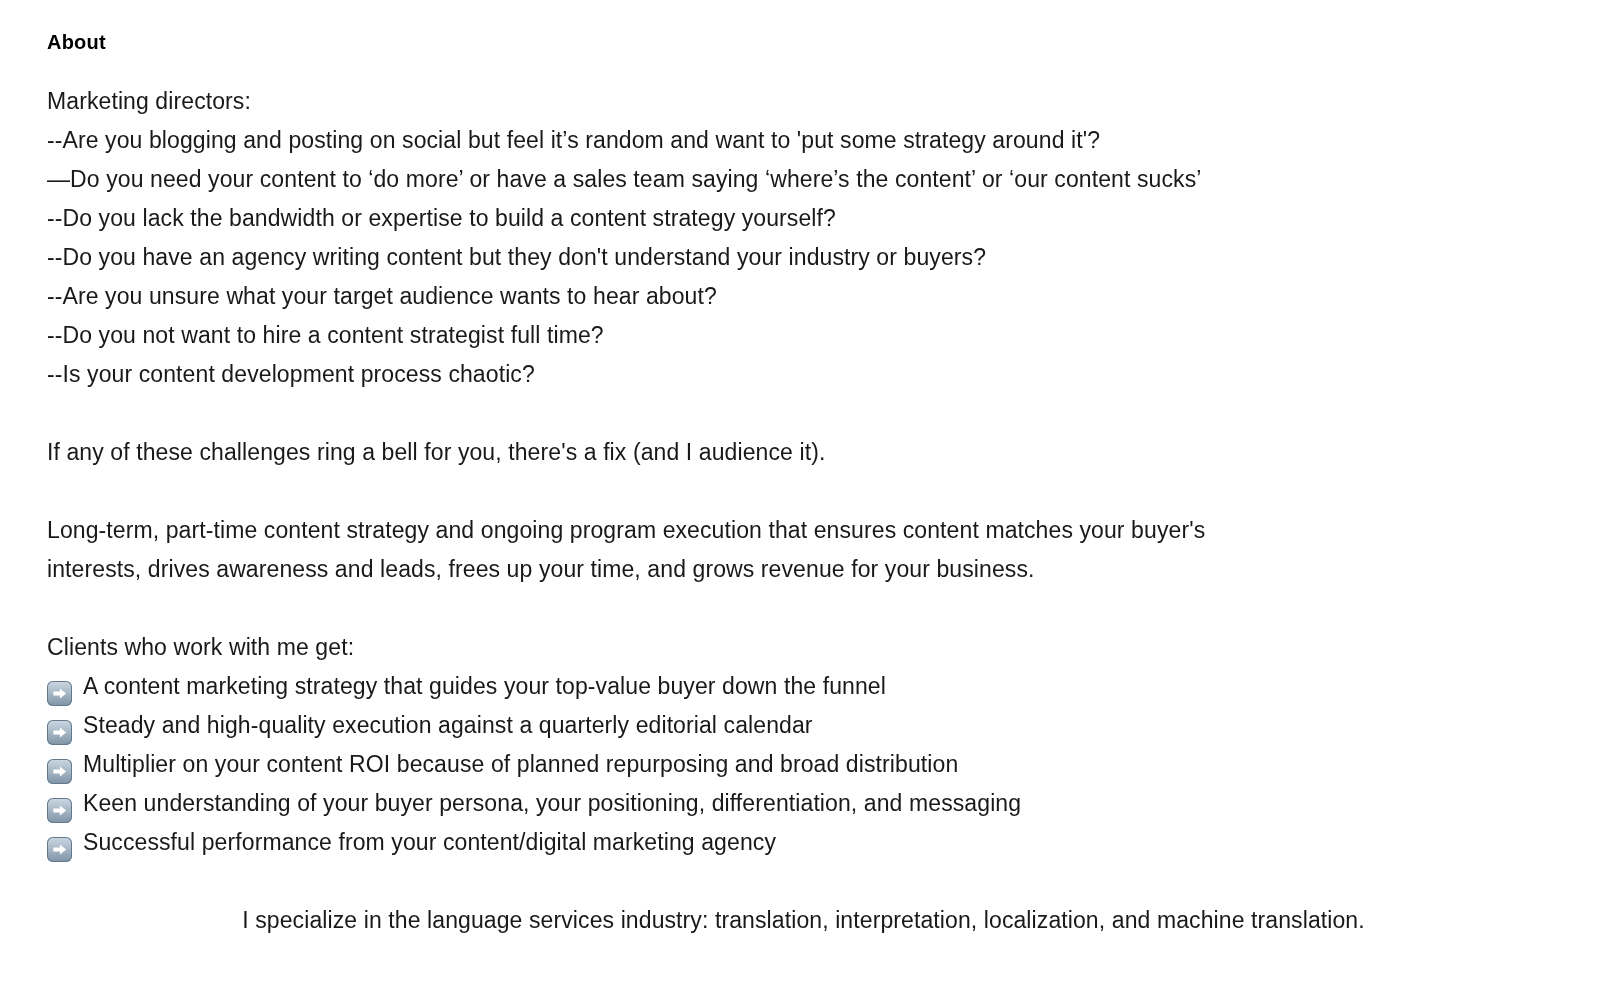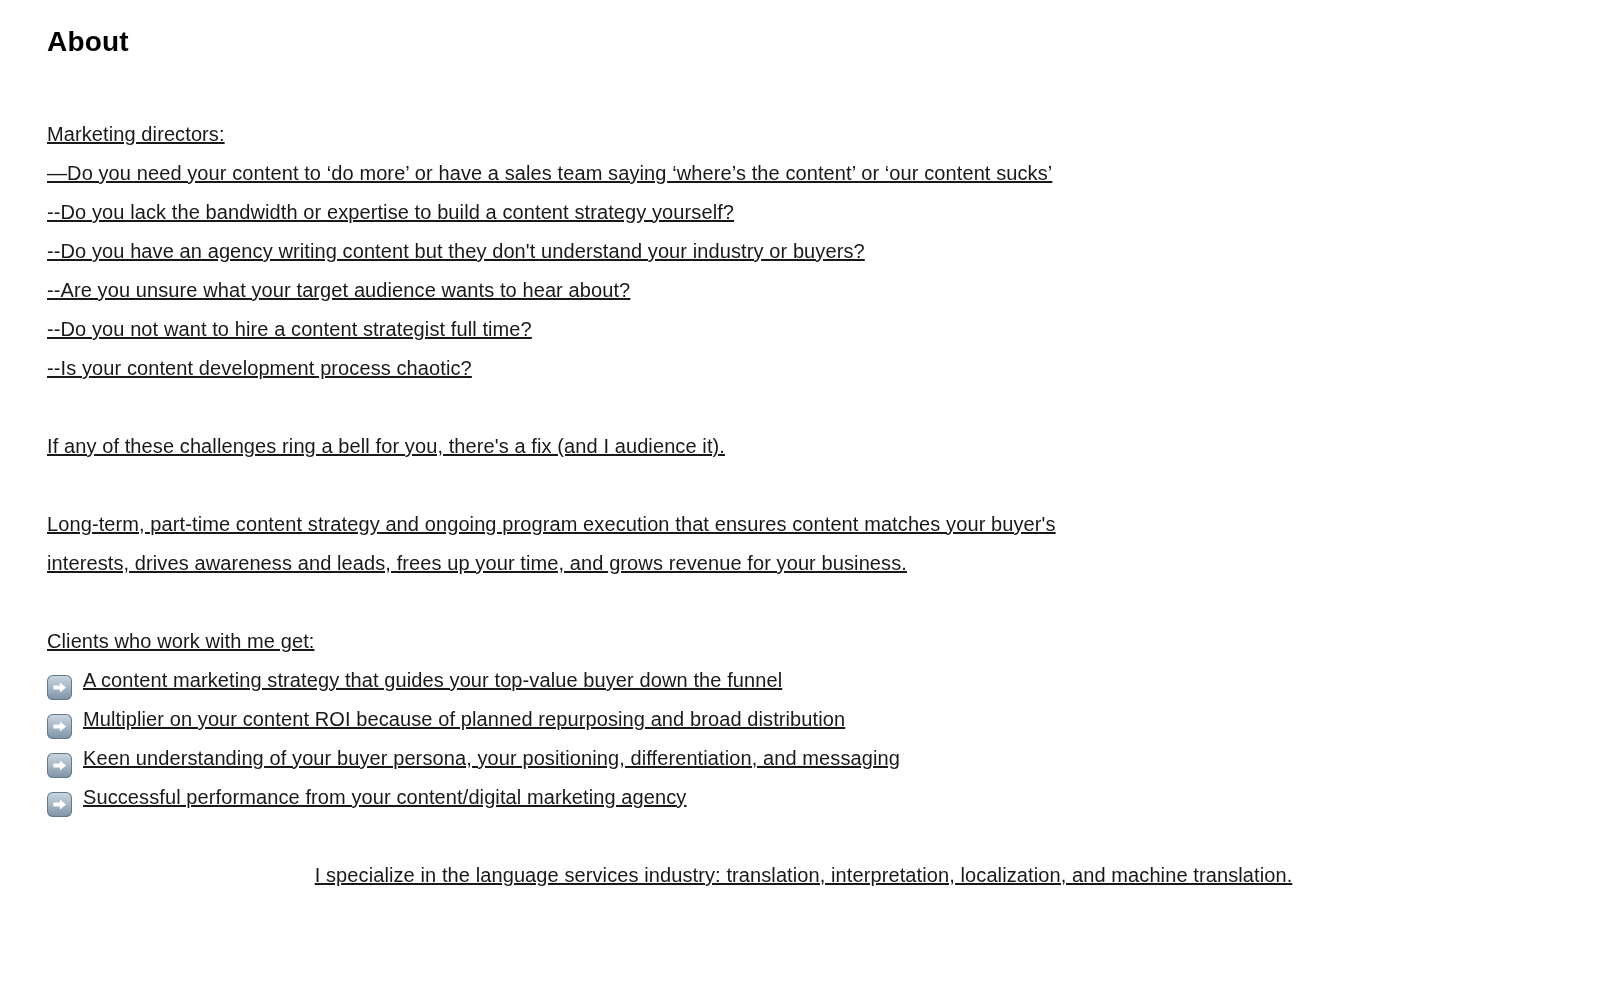--- a/index.html
+++ b/index.html
@@ -16,35 +16,34 @@
     background:var(--color-page_background);
     color:var(--color-text);
     font-family:"Liberation Sans","DejaVu Sans",sans-serif;
     -webkit-font-smoothing:antialiased;
   }
   .about-section{
     padding:22px 40px 20px 47px;
     width:1600px;
   }
   .section-title{
-    font-size:28px;
+    font-size:20px;
     font-weight:700;
     line-height:40px;
     color:#000000;
-    margin-bottom:53px;
+    margin-bottom:20px;
     letter-spacing:0.2px;
   }
   .block{margin-bottom:39px;}
   .block:last-child{margin-bottom:0;text-align:center;}
   .line{
-    font-size:20px;
+    font-size:23px;
     line-height:39px;
     white-space:nowrap;
     letter-spacing:0.1px;
-    text-decoration:underline;
   }
   .benefit-row{
     display:flex;
     align-items:flex-end;
     height:39px;
     white-space:nowrap;
   }
   .arrow-emoji{
     display:inline-flex;
     align-items:center;
@@ -61,20 +60,21 @@
 </style>
 </head>
 <body>
 
 <div class="about-section">
 
   <h1 class="section-title">About</h1>
 
   <div class="block">
     <div class="line">Marketing directors:</div>
+    <div class="line">--Are you blogging and posting on social but feel it’s random and want to 'put some strategy around it'?</div>
     <div class="line">—Do you need your content to ‘do more’ or have a sales team saying ‘where’s the content’ or ‘our content sucks’</div>
     <div class="line">--Do you lack the bandwidth or expertise to build a content strategy yourself?</div>
     <div class="line">--Do you have an agency writing content but they don't understand your industry or buyers?</div>
     <div class="line">--Are you unsure what your target audience wants to hear about?</div>
     <div class="line">--Do you not want to hire a content strategist full time?</div>
     <div class="line">--Is your content development process chaotic?</div>
   </div>
 
   <div class="block">
     <div class="line">If any of these challenges ring a bell for you, there's a fix (and I audience it).</div>
@@ -90,20 +90,28 @@
 
     <div class="benefit-row">
       <span class="arrow-emoji">
         <svg width="19" height="19" viewBox="0 0 24 24">
             <path d="M4.2 9.6 h8.3 V5.6 L20.4 12 l-7.9 6.4 v-4 H4.2 z" fill="#ffffff"></path>
           </svg>
       </span>
       <span class="line">A content marketing strategy that guides your top-value buyer down the funnel</span>
     </div>
 
+    <div class="benefit-row">
+      <span class="arrow-emoji">
+        <svg width="19" height="19" viewBox="0 0 24 24">
+            <path d="M4.2 9.6 h8.3 V5.6 L20.4 12 l-7.9 6.4 v-4 H4.2 z" fill="#ffffff"></path>
+          </svg>
+      </span>
+      <span class="line">Steady and high-quality execution against a quarterly editorial calendar</span>
+    </div>
 
     <div class="benefit-row">
       <span class="arrow-emoji">
         <svg width="19" height="19" viewBox="0 0 24 24">
             <path d="M4.2 9.6 h8.3 V5.6 L20.4 12 l-7.9 6.4 v-4 H4.2 z" fill="#ffffff"></path>
           </svg>
       </span>
       <span class="line">Multiplier on your content ROI because of planned repurposing and broad distribution</span>
     </div>
 

